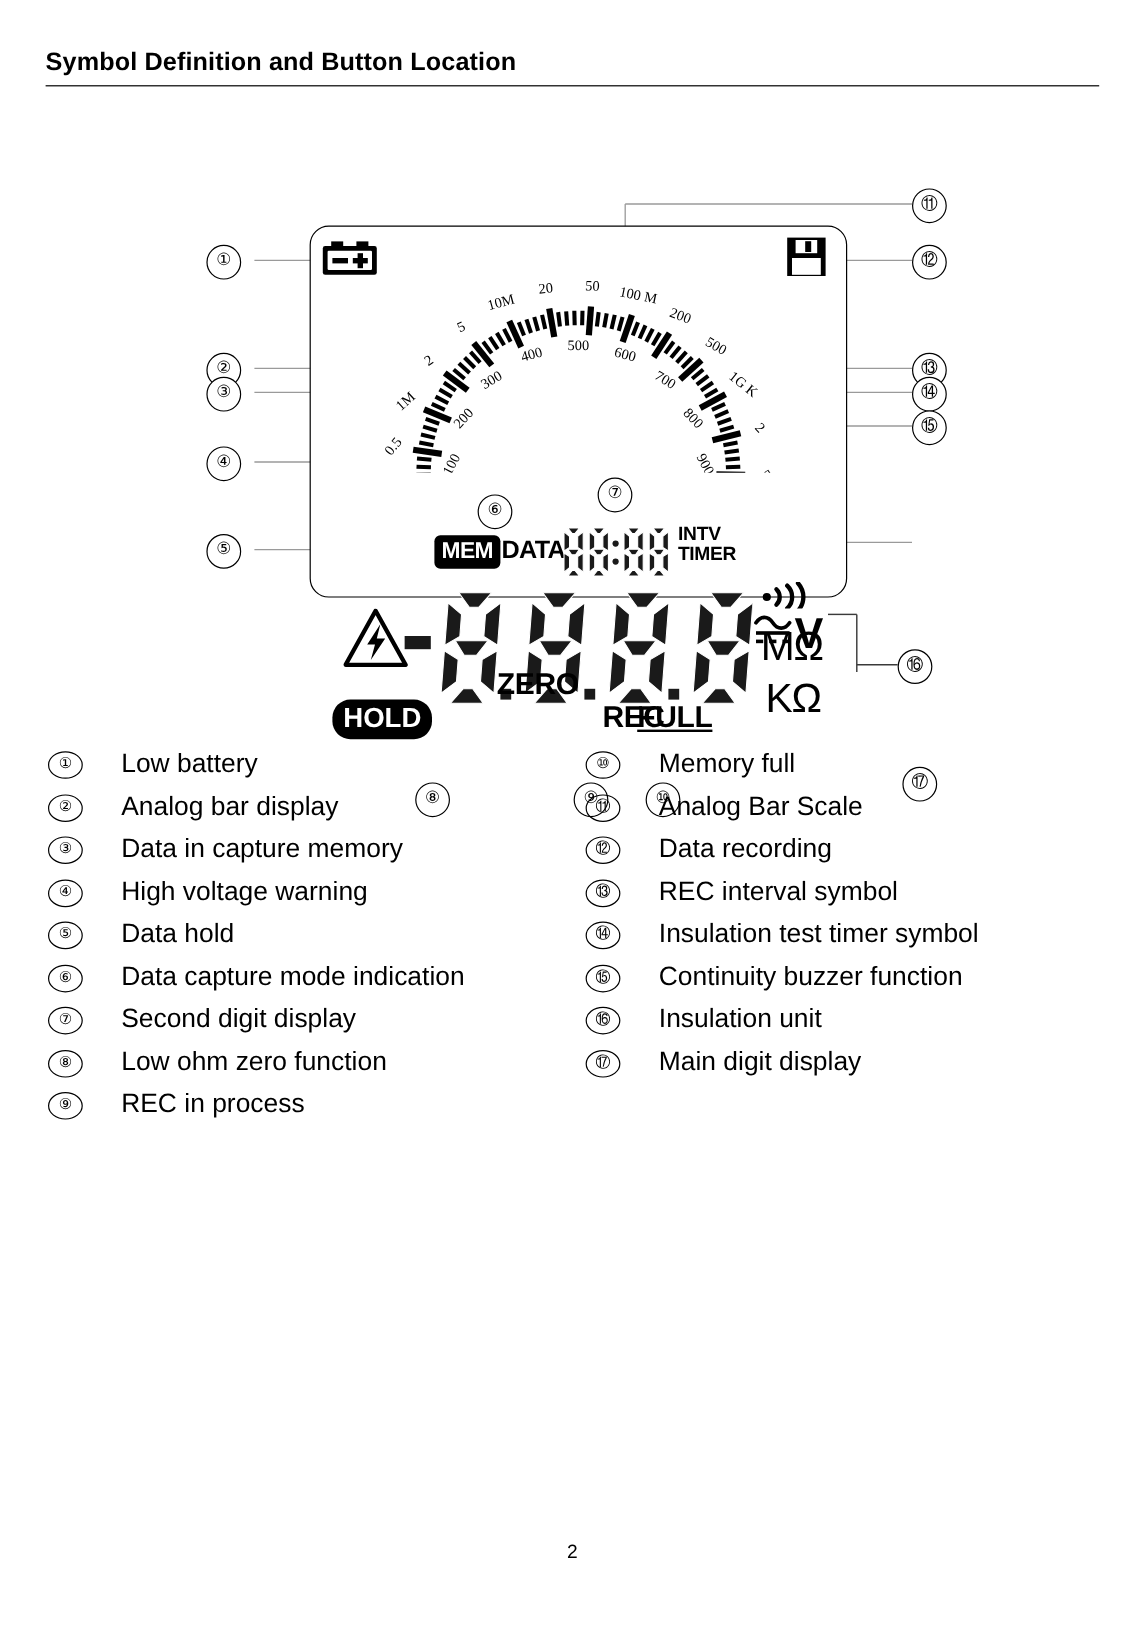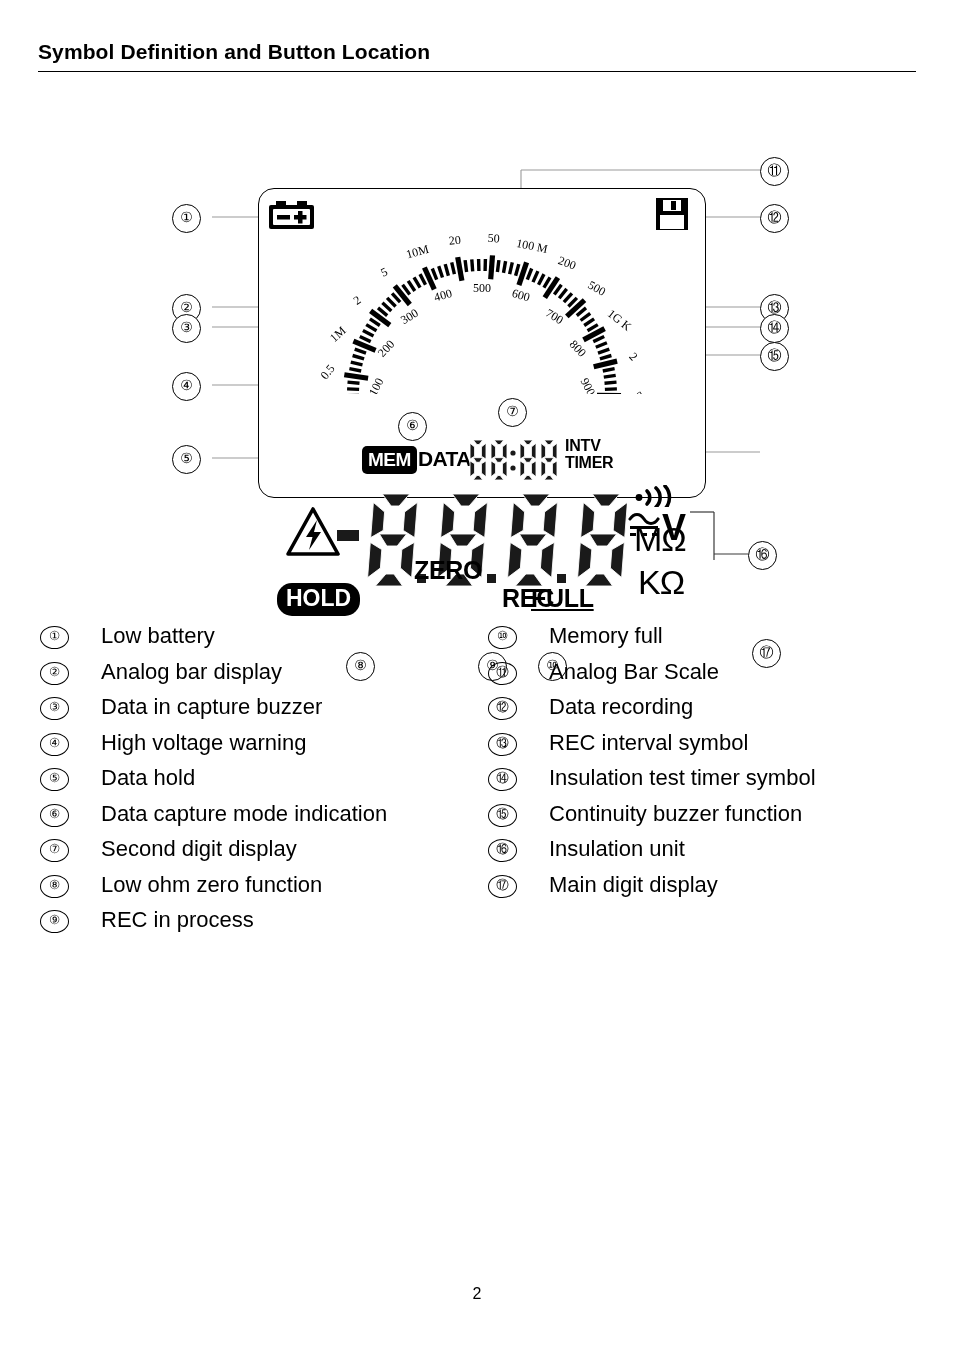--- a/index.html
+++ b/index.html
@@ -544,21 +544,21 @@
       <div class="legend-row">
         <div class="legend-num">①</div>
         <div class="legend-text">Low battery</div>
       </div>
       <div class="legend-row">
         <div class="legend-num">②</div>
         <div class="legend-text">Analog bar display</div>
       </div>
       <div class="legend-row">
         <div class="legend-num">③</div>
-        <div class="legend-text">Data in capture buzzer</div>
+        <div class="legend-text">Data in capture memory</div>
       </div>
       <div class="legend-row">
         <div class="legend-num">④</div>
         <div class="legend-text">High voltage warning</div>
       </div>
       <div class="legend-row">
         <div class="legend-num">⑤</div>
         <div class="legend-text">Data hold</div>
       </div>
       <div class="legend-row">

